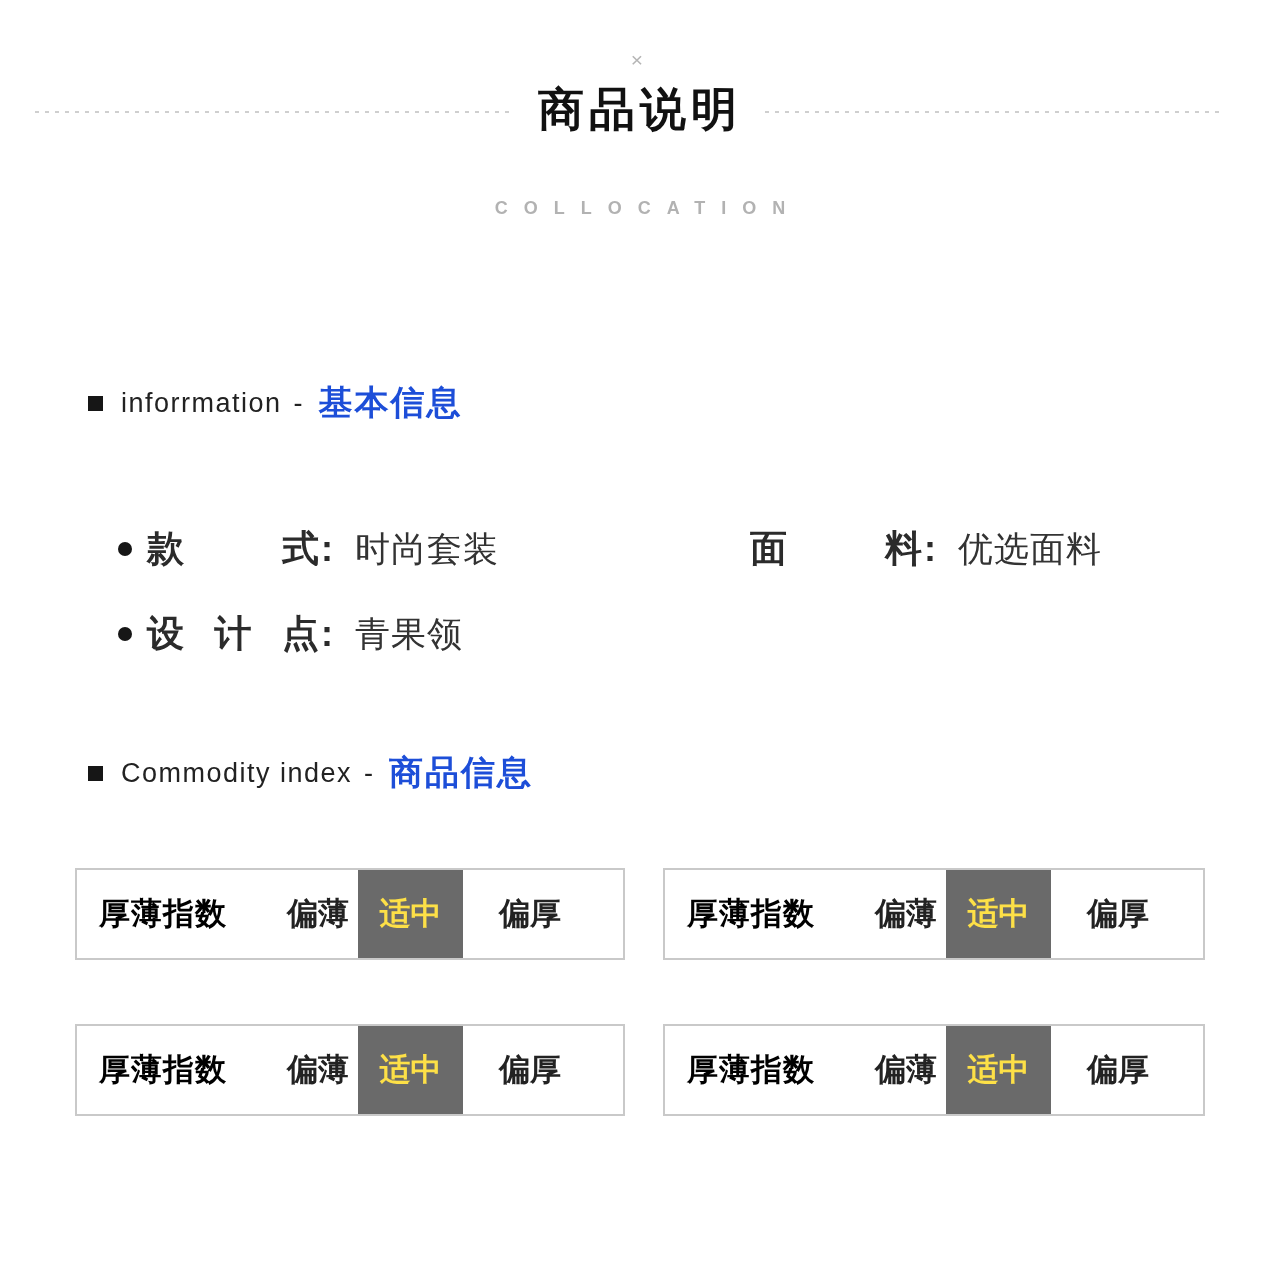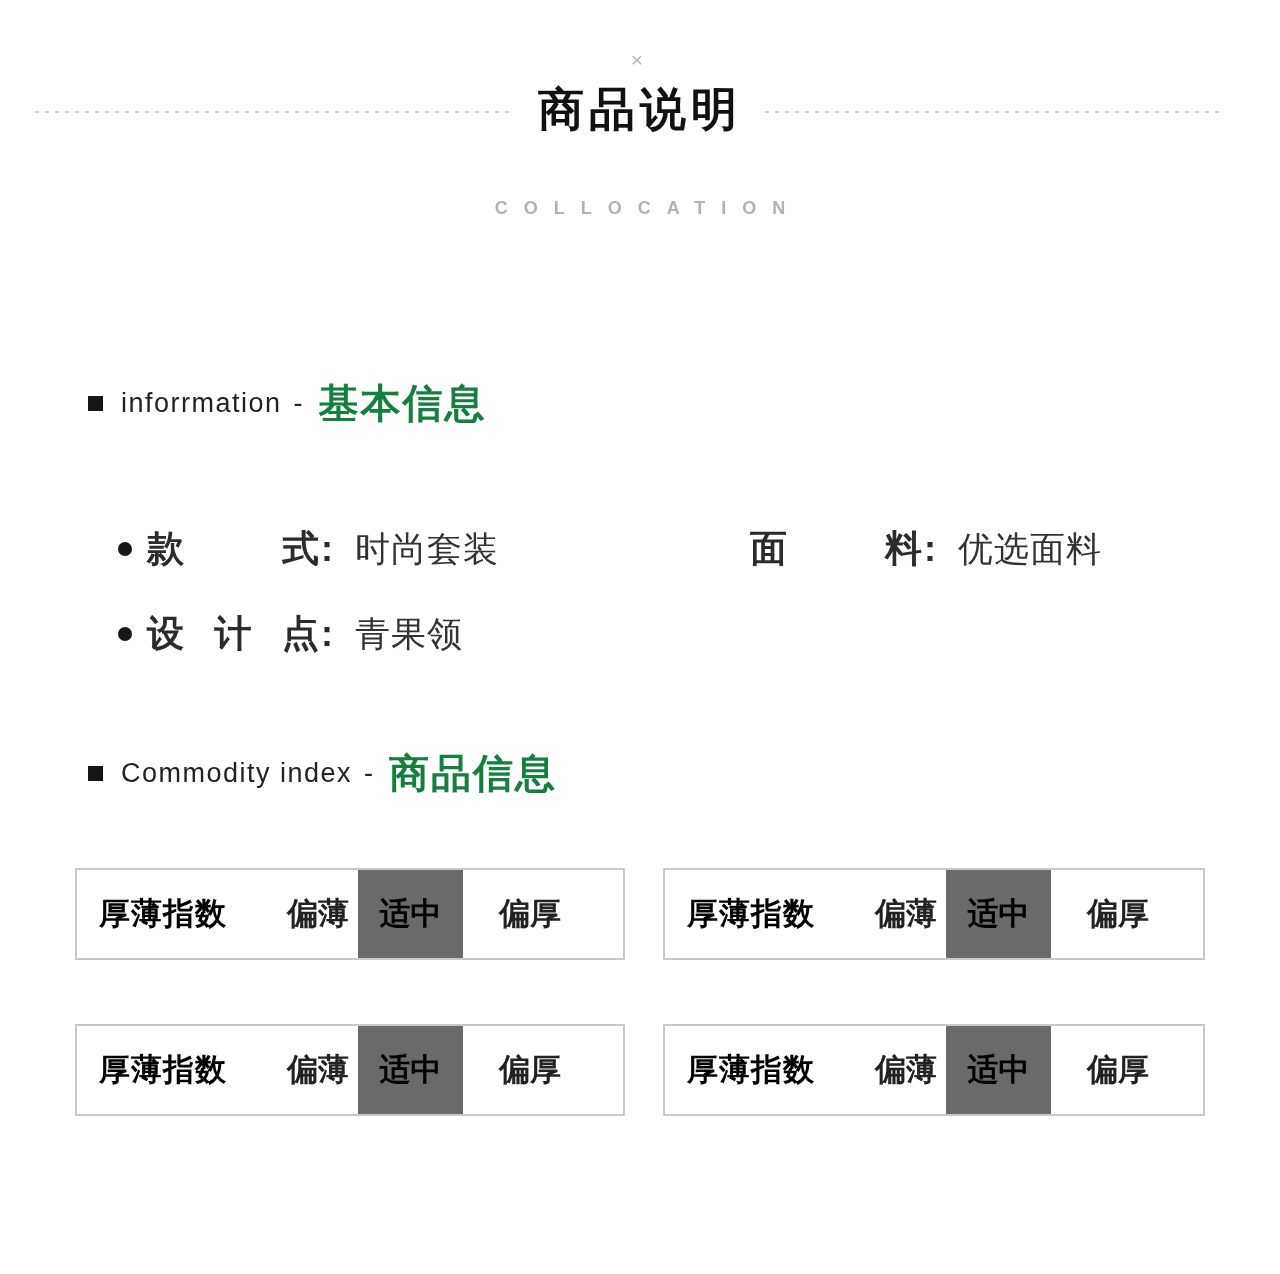--- a/index.html
+++ b/index.html
@@ -73,23 +73,23 @@
     font-size: 27px;
     letter-spacing: 1.5px;
     color: #222222;
   }
   .section-heading .dash {
     font-size: 27px;
     color: #222222;
     margin: 0 16px 0 12px;
   }
   .section-heading .zh {
-    font-size: 40px;
-    font-weight: 700;
-    color: #15803d;
+    font-size: 34px;
+    font-weight: 700;
+    color: #1d4ed8;
     letter-spacing: 2px;
   }
   #heading-basic     { top: 386px; align-items: center; }
   #heading-commodity { top: 756px; }
 
   
   .attr-row {
     position: absolute;
     display: flex;
     align-items: center;
@@ -155,21 +155,21 @@
   .idx-opt.thin  { margin-left: 60px; }
   .idx-opt.thick { margin-left: 36px; }
   .idx-opt.selected {
     margin-left: 9px;
     align-self: stretch;
     width: 105px;
     display: flex;
     align-items: center;
     justify-content: center;
     background: #6a6a6a;
-    color: #000000;
+    color: #fde047;
   }
 </style>
 </head>
 <body>
 
 <div id="canvas">
 
   <div class="close-mark">×</div>
   <div class="dash-line left"></div>
   <div class="dash-line right"></div>

